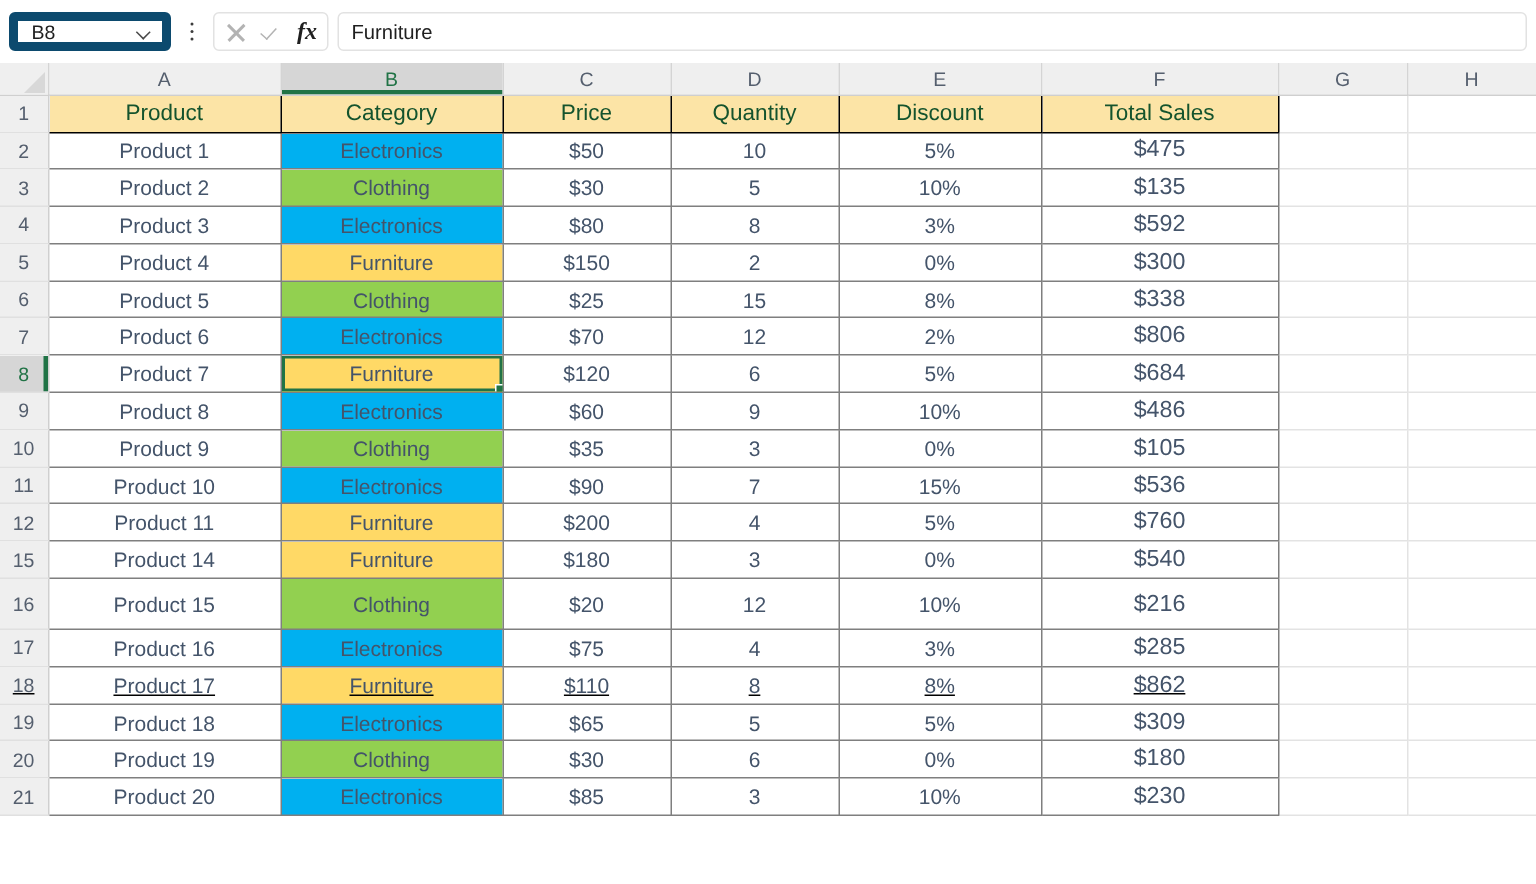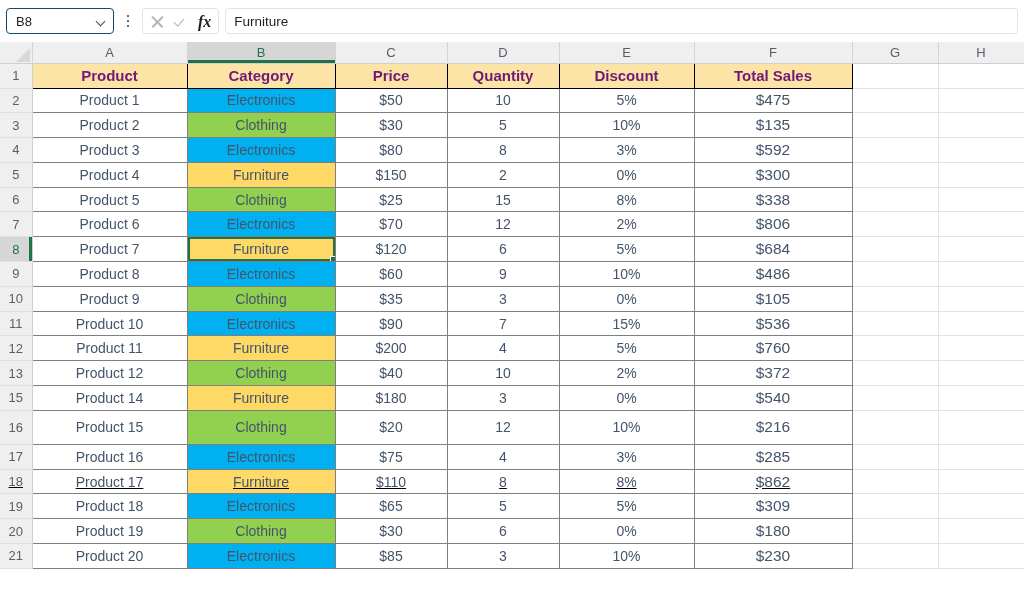--- a/index.html
+++ b/index.html
@@ -13,21 +13,21 @@
   
   #formula-bar {
     display: flex; align-items: center;
     height: 42px; width: 1024px;
     background: #ffffff;
     padding: 0 6px;
     gap: 6px;
   }
   #name-box {
     width: 108px; height: 26px;
-    border: 1px solid #0c4a6e;
+    border: 6px solid #0c4a6e;
     border-radius: 4px;
     background: #ffffff;
     display: flex; align-items: center;
     padding: 0 6px 0 9px;
     position: relative;
   }
   #name-box .nb-text {
     font-size: 13px; color: #1f1f1f; flex: 1;
   }
   .chev {
@@ -149,22 +149,22 @@
     border: 1px solid #7f7f7f;
     text-align: center;
     vertical-align: middle;
     font-size: 14px;
     color: #44546a;
     background: #ffffff;
     white-space: nowrap;
   }
   td.dc.hdr {
     background: #fce4a6;
-    color: #701a75;
-    font-weight: bold;
+    color: #14532d;
+    font-weight: normal;
     font-size: 15px;
     border-color: #000000;
   }
   td.dc.big { font-size: 15.5px; }
 
   
   td.empty {
     border-right: 1px solid #e3e3e3;
     border-bottom: 1px solid #e3e3e3;
     background: #ffffff;
@@ -368,31 +368,20 @@
           <td class="dc">Product 11</td>
           <td class="dc cat-furniture">Furniture</td>
           <td class="dc">$200</td>
           <td class="dc">4</td>
           <td class="dc">5%</td>
           <td class="dc big">$760</td>
           <td class="empty"></td>
           <td class="empty"></td>
         </tr>
         <tr style="height: 24.8px;">
-          <td class="rowhead">13</td>
-          <td class="dc">Product 12</td>
-          <td class="dc cat-clothing">Clothing</td>
-          <td class="dc">$40</td>
-          <td class="dc">10</td>
-          <td class="dc">2%</td>
-          <td class="dc big">$372</td>
-          <td class="empty"></td>
-          <td class="empty"></td>
-        </tr>
-        <tr style="height: 24.8px;">
           <td class="rowhead">15</td>
           <td class="dc">Product 14</td>
           <td class="dc cat-furniture">Furniture</td>
           <td class="dc">$180</td>
           <td class="dc">3</td>
           <td class="dc">0%</td>
           <td class="dc big">$540</td>
           <td class="empty"></td>
           <td class="empty"></td>
         </tr>

